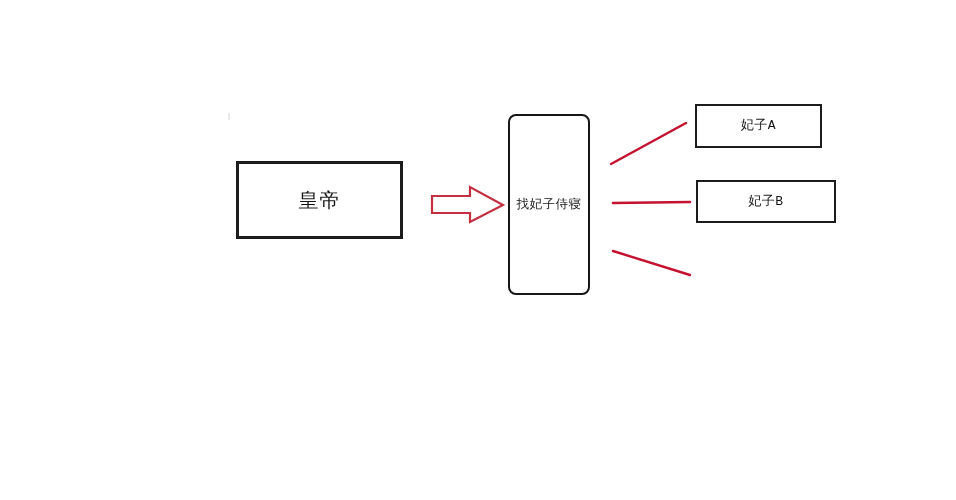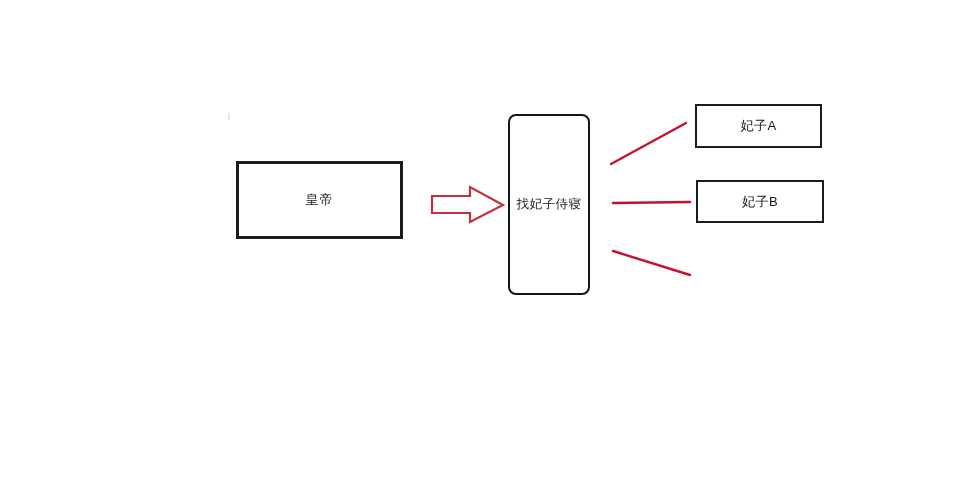--- a/index.html
+++ b/index.html
@@ -33,50 +33,51 @@
     text-align: center;
     line-height: 1.2;
   }
   
   #node-emperor {
     left: 236px;
     top: 161px;
     width: 167px;
     height: 78px;
     border: 3px solid #1c1c1c;
-    font-size: 13px;
+    font-size: 20px;
     letter-spacing: 1px;
   }
   
   #node-process {
     left: 508px;
     top: 114px;
     width: 82px;
     height: 181px;
     border: 2.5px solid #161616;
     border-radius: 8px;
     font-size: 12.5px;
     letter-spacing: 0.5px;
   }
   
   .node-concubine {
     border: 2px solid #1c1c1c;
     font-size: 13px;
     letter-spacing: 0.5px;
+    font-family: Liberation Mono, monospace;
   }
   #node-concubine-a {
     left: 695px;
     top: 104px;
     width: 127px;
     height: 44px;
   }
   #node-concubine-b {
     left: 696px;
     top: 180px;
-    width: 128px;
+    width: 140px;
     height: 43px;
   }
   #node-concubine-c {
     left: 698px;
     top: 250px;
     width: 127px;
     height: 41px;
   }
   .svg-layer {
     position: absolute;

